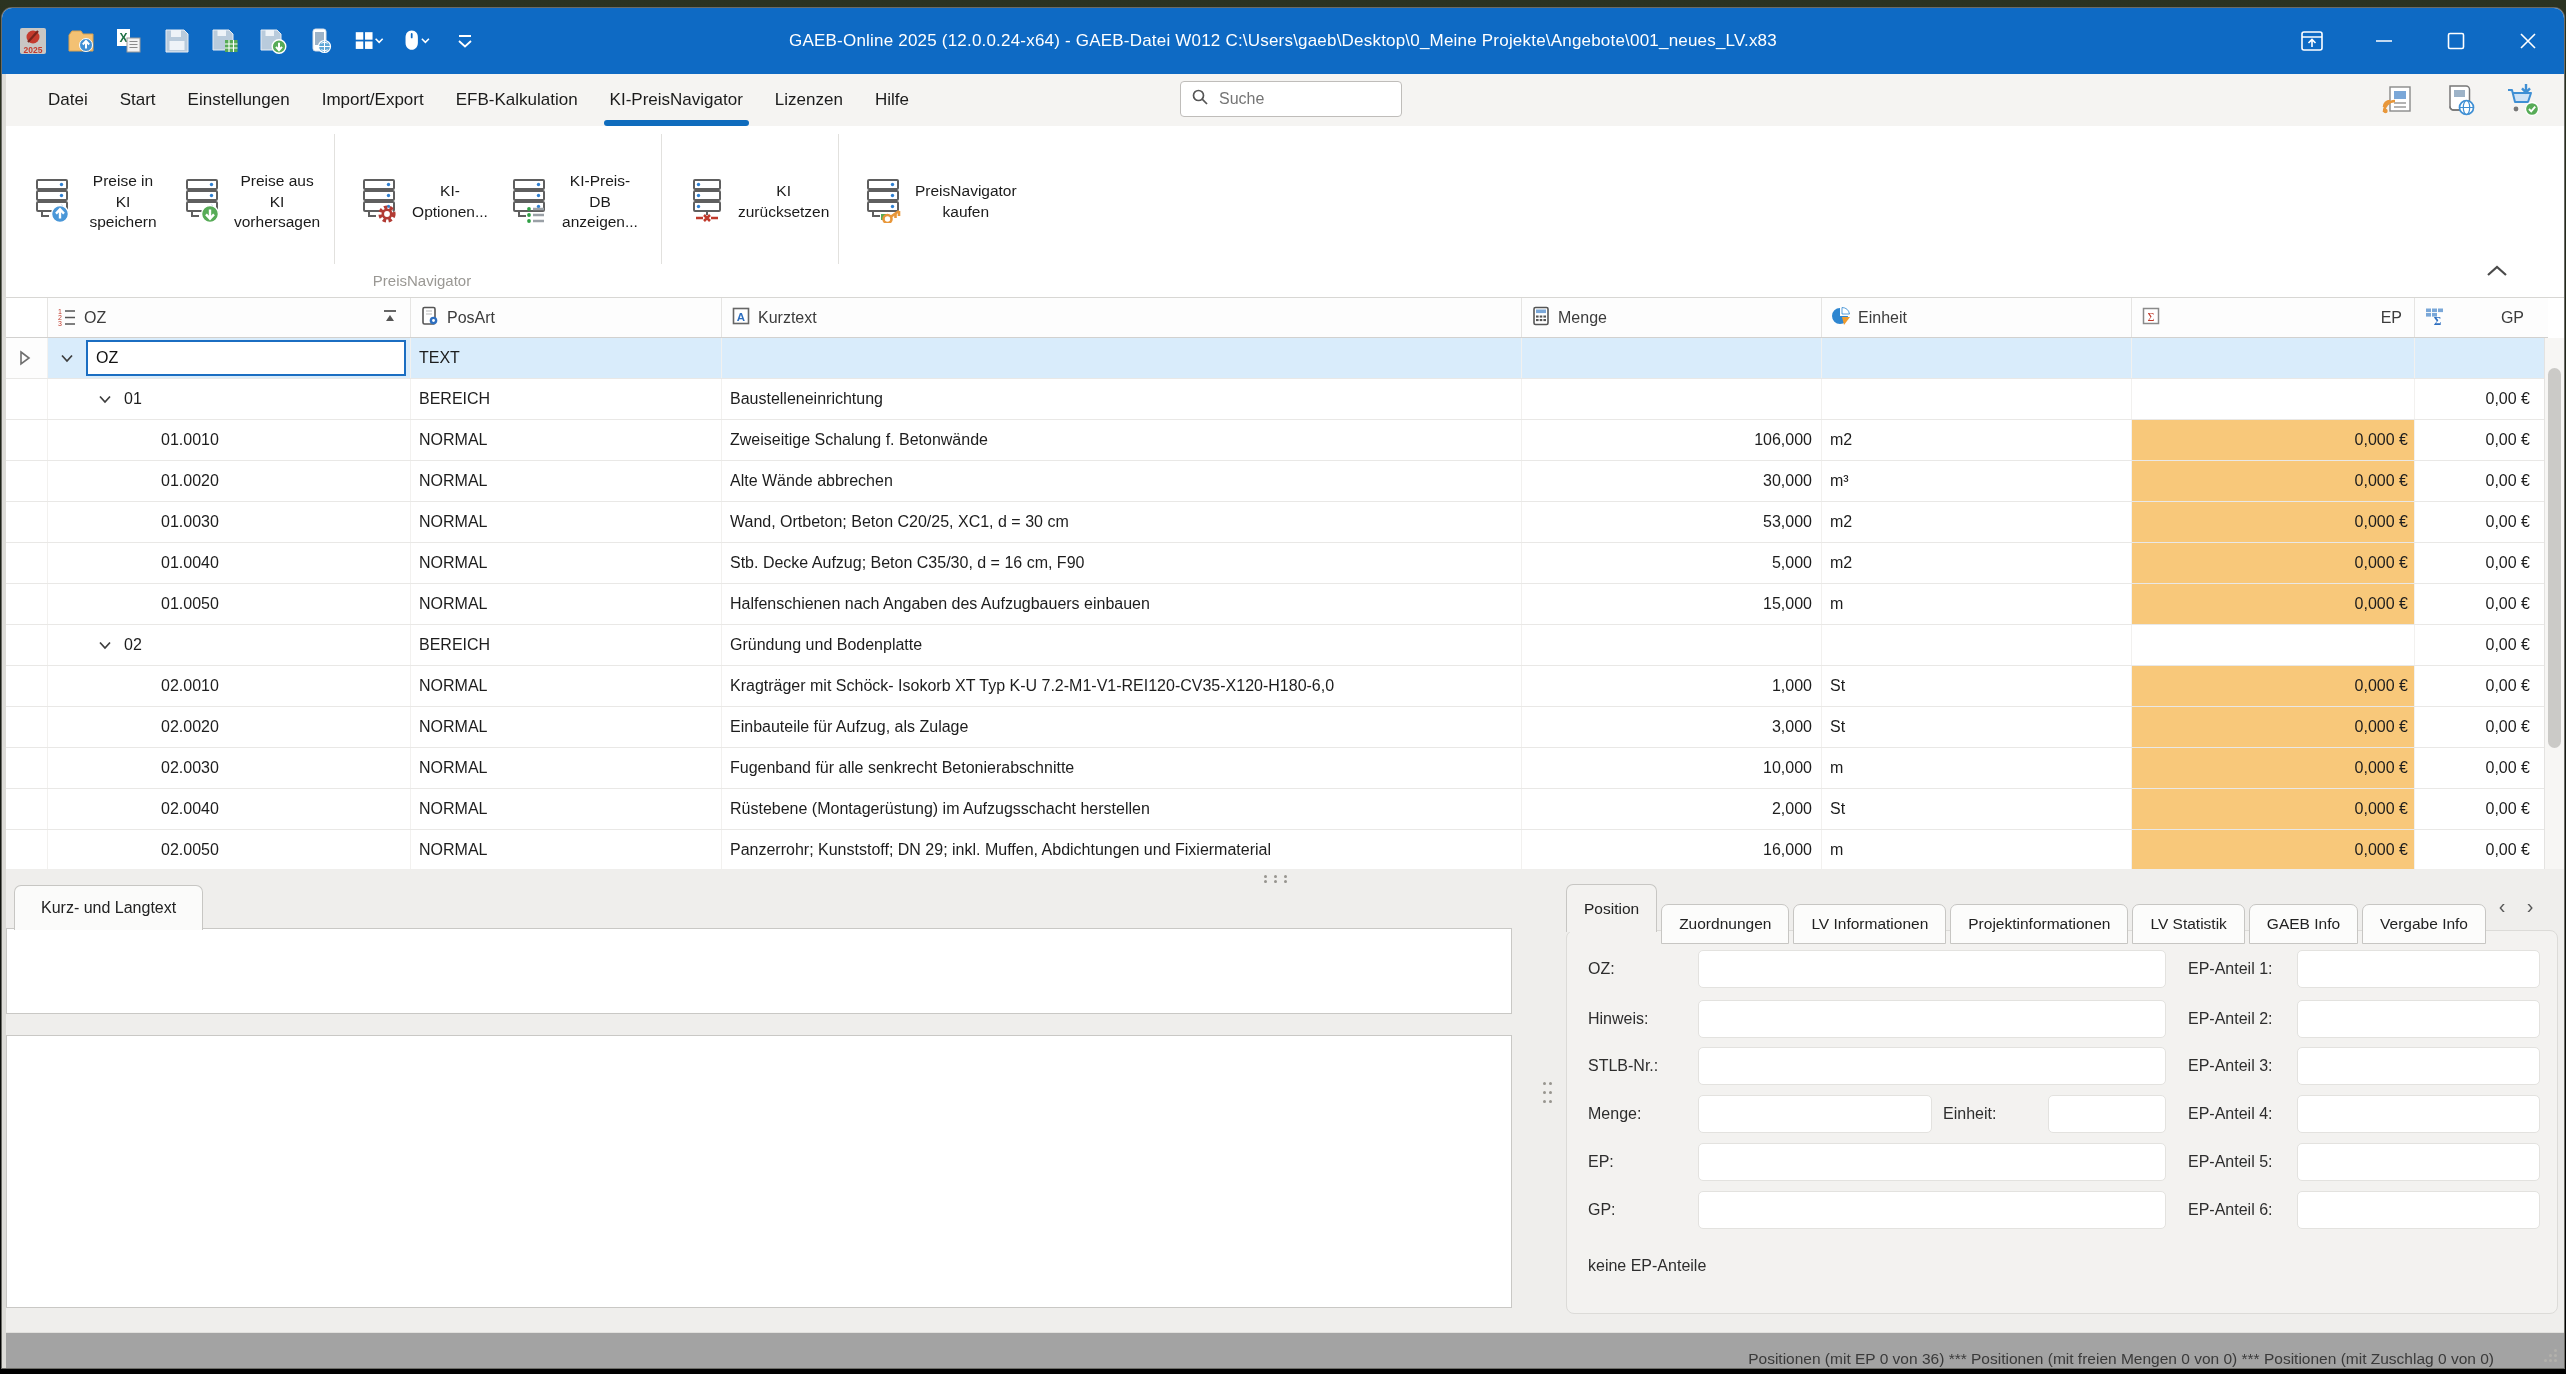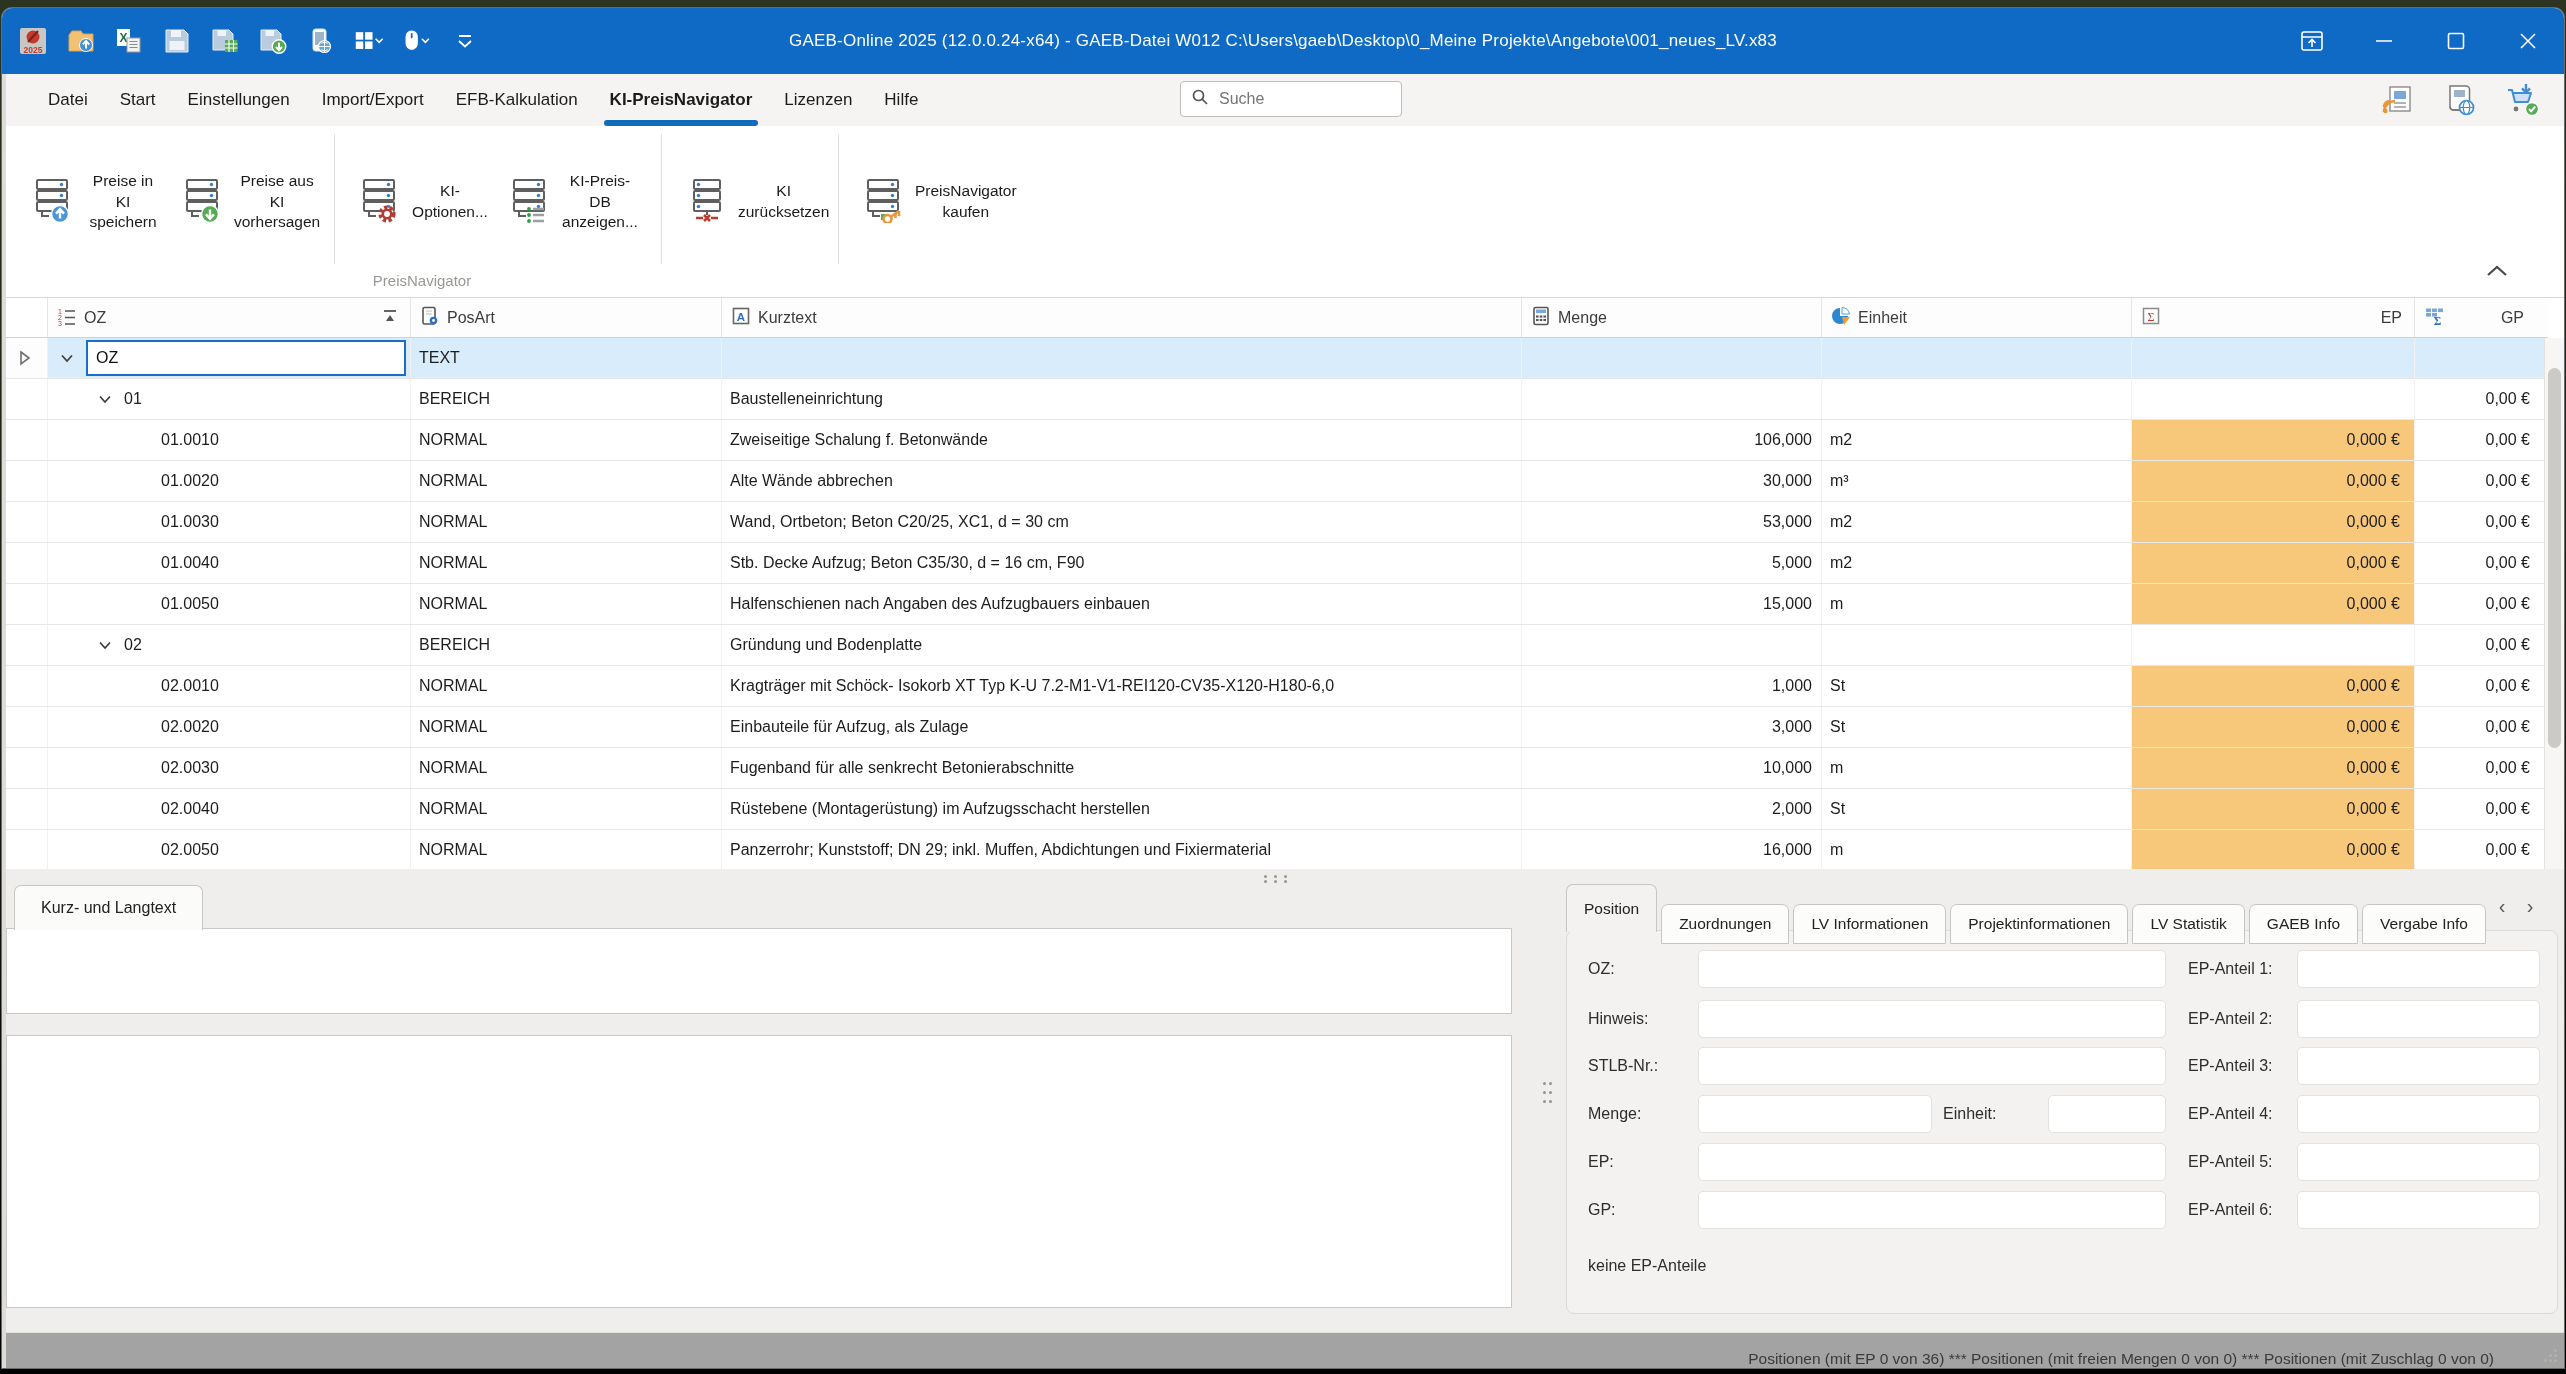--- a/index.html
+++ b/index.html
@@ -12,21 +12,21 @@
   .titlebar{position:absolute;left:0;top:0;right:0;height:66px;background:#0e6ac4;display:flex;align-items:center}
   .qat{display:flex;align-items:center;gap:18px;padding-left:16px;z-index:2}
   .qat-btn{width:30px;height:30px;display:flex;align-items:center;justify-content:center;cursor:default}
   .win-title{position:absolute;left:0;right:0;text-align:center;color:#fff;font-size:17px;letter-spacing:.2px;pointer-events:none}
   .wctrls{margin-left:auto;display:flex;align-items:stretch;height:100%;z-index:2}
   .wbtn{width:72px;display:flex;align-items:center;justify-content:center;color:#fff}
 
   
   .ribbon-tabs{position:absolute;left:0;top:66px;right:0;height:52px;background:#f5f4f2;display:flex;align-items:flex-end;padding-left:30px;box-sizing:border-box}
   .rtab{font-size:17px;color:#1b1b1b;padding:0 16px;height:100%;display:flex;align-items:center;position:relative;cursor:default}
-  .rtab.active{font-weight:bold}
+  .rtab.active{font-weight:normal}
   .rtab.active::after{content:"";position:absolute;left:10px;right:10px;bottom:0;height:6px;border-radius:3px;background:#0f6cbd}
   .searchbox{position:absolute;left:1178px;top:7px;width:222px;height:36px;background:#fff;border:1px solid #bfbdba;border-radius:4px;
              display:flex;align-items:center;padding:16px 10px;box-sizing:border-box;gap:8px}
   .searchbox input{border:none;outline:none;font-size:16px;width:150px;font-family:inherit;background:transparent;color:#333}
   .tabrow-icons{position:absolute;right:24px;top:0;height:52px;display:flex;align-items:center;gap:26px}
   .tr-ic{width:36px;height:36px;display:flex;align-items:center;justify-content:center}
 
   
   .ribbon-body{position:absolute;left:0;top:118px;right:0;height:172px;background:#fff;border-bottom:1px solid #d8d7d4;box-sizing:border-box}
   .rbtn-row{position:absolute;left:22px;top:6px;display:flex;align-items:stretch;gap:6px;height:134px}
@@ -44,21 +44,21 @@
   .grow{display:flex;height:41px;border-bottom:1px solid #e9e8e6;box-sizing:border-box;background:#fff}
   .gcell{display:flex;align-items:center;font-size:16px;color:#1d1d1d;box-sizing:border-box;border-right:1px solid #f2f1ef;overflow:hidden;white-space:nowrap;padding-left:8px}
   .c-ind{width:46px;padding-left:0;justify-content:center;background:#fff}
   .c-oz{width:363px;padding-left:0}
   .c-pos{width:311px}
   .c-kurz{width:800px}
   .c-menge{width:300px}
   .c-einh{width:310px}
   .c-ep{width:283px}
   .c-gp{width:133px;border-right:none}
-  .r{justify-content:flex-end;padding-right:14px}
+  .r{justify-content:flex-end;padding-right:6px}
   .c-menge.r{padding-right:9px}
   .c-gp.r{padding-right:18px}
   .grow.sel .gcell{background:#d9ecfb}
   .grow.sel .c-ind{background:#fdfdfd}
   .gcell.hl{background:#f8c87a !important}
   .chev{width:26px;display:flex;justify-content:center;flex:none}
   .lv0 .chev{margin-left:6px}
   .lv1 .chev{margin-left:44px}
   .lv2 .oztxt{padding-left:113px}
   .lv1 .oztxt{padding-left:6px}

